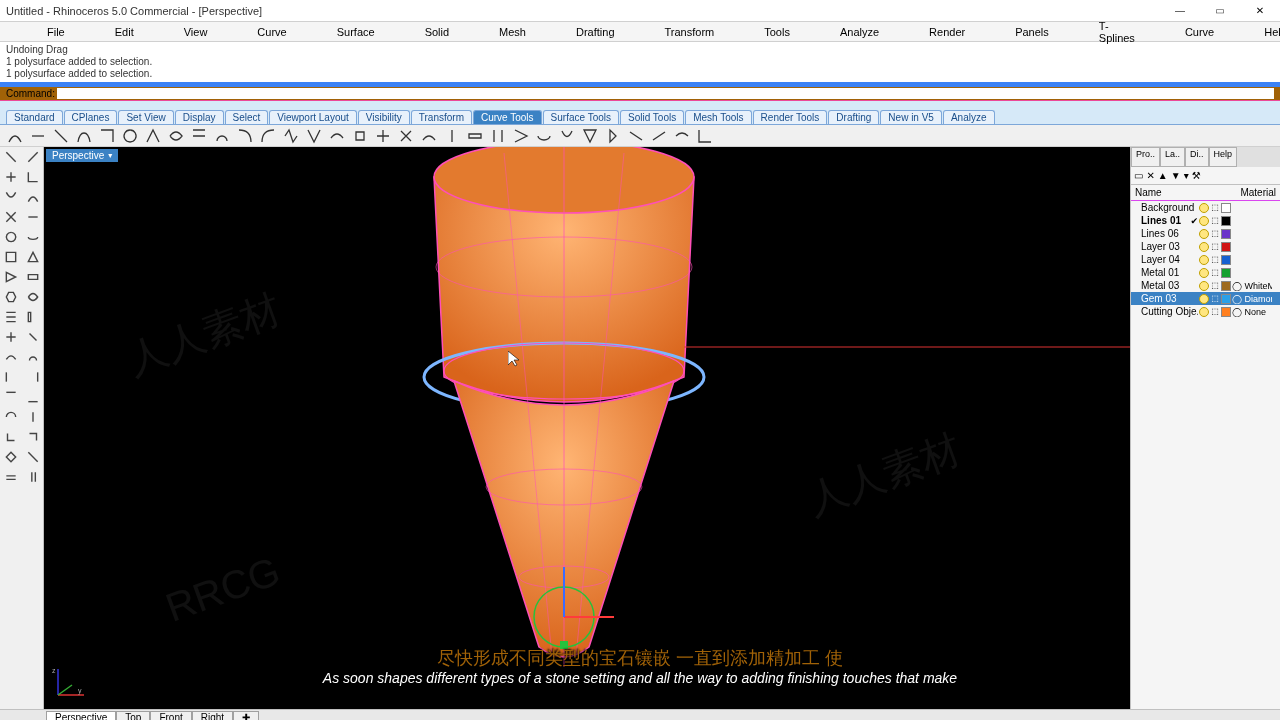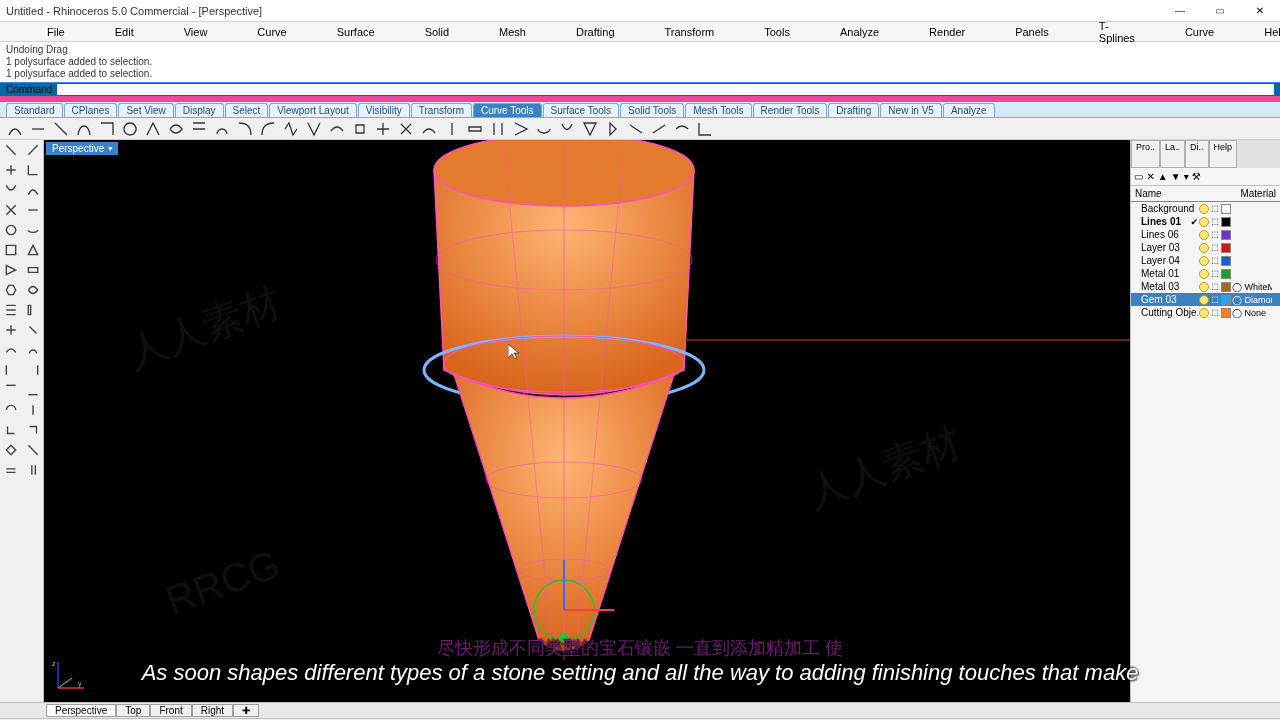--- a/index.html
+++ b/index.html
@@ -10,27 +10,27 @@
 .titlebar .spacer { flex: 1; }
 .winbtns { display: flex; }
 .winbtn { width: 40px; height: 22px; display: flex; align-items: center; justify-content: center; font-size: 10px; }
 .winbtn.close { color: #000; }
 
 
 .menubar { height: 20px; background: #f5f5f5; display: flex; align-items: center; font-size: 11px; border-bottom: 1px solid #d0d0d0; padding-left: 4px; }
 .menubar .mi { padding: 0 7px; cursor: default; margin-left: 36px; }
 
 
-.cmdhist { background: #fff; padding: 2px 6px; font-size: 10px; color: #333; line-height: 12px; border-bottom: 1px solid #3b82f6; }
-.cmdline { background: #0369a1; padding: 1px 6px; font-size: 10px; border-bottom: 6px solid #ec4899; display: flex; }
+.cmdhist { background: #fff; padding: 2px 6px; font-size: 10px; color: #333; line-height: 12px; border-bottom: 5px solid #3b82f6; }
+.cmdline { background: #a16207; padding: 1px 6px; font-size: 10px; border-bottom: 1px solid #ec4899; display: flex; }
 .cmdline input { border: none; outline: none; font-size: 10px; flex: 1; background: #fff; }
 .cmdlbl { margin-right: 2px; }
 
 
-.tabstrip { height: 16px; background: #d6e9f8; display: flex; align-items: flex-end; font-size: 10px; padding-left: 6px; border-bottom: 1px solid #7da7d9; }
+.tabstrip { height: 24px; background: #d6e9f8; display: flex; align-items: flex-end; font-size: 10px; padding-left: 6px; border-bottom: 1px solid #7da7d9; }
 .tabstrip .tab { padding: 1px 7px; border: 1px solid #7da7d9; border-bottom: none; background: #e8f1fb; margin-right: 1px; border-radius: 3px 3px 0 0; color: #1a4e8a; cursor: default; }
 .tabstrip .tab.active { background: #3b82c4; color: #fff; }
 
 
 .icorow { height: 22px; background: #f0f0f0; display: flex; align-items: center; padding-left: 6px; gap: 5px; border-bottom: 1px solid #d0d0d0; }
 .ico { width: 18px; height: 18px; display: flex; align-items: center; justify-content: center; }
 .ico svg { width: 16px; height: 16px; }
 
 
 .main { display: flex; height: 562px; }
@@ -40,21 +40,21 @@
 .lefttools .tbtn { display: flex; align-items: center; justify-content: center; }
 .lefttools .tbtn svg { width: 14px; height: 14px; }
 
 
 .viewport { flex: 1; background: #000; position: relative; overflow: hidden; }
 .vlabel { position: absolute; top: 2px; left: 2px; background: #3b82c4; color: #fff; font-size: 10px; padding: 1px 6px; display: flex; align-items: center; gap: 4px; }
 .vlabel .dd { font-size: 8px; }
 
 
 .rightpanel { width: 150px; background: #f5f5f5; border-left: 1px solid #c0c0c0; display: flex; flex-direction: column; font-size: 10px; }
-.rp-tabs { height: 28px; display: flex; background: #e0e0e0; }
+.rp-tabs { height: 20px; display: flex; background: #e0e0e0; }
 .rp-tab { padding: 1px 4px; border: 1px solid #b0b0b0; font-size: 9px; background: #f0f0f0; }
 .rp-icons { height: 18px; display: flex; align-items: center; gap: 3px; padding: 0 3px; border-bottom: 1px solid #c0c0c0; }
 .rp-hdr { display: flex; padding: 2px 4px; border-bottom: 1px solid #d946ef; }
 .rp-hdr .c1 { flex: 1; }
 .rp-hdr .c2 { width: 50px; text-align: right; }
 .layers { flex: 1; overflow: auto; }
 .layer { display: flex; align-items: center; padding: 1px 8px; height: 13px; }
 .layer.sel { background: #3b82c4; color: #fff; }
 .layer .lname { flex: 1; padding-left: 2px; white-space: nowrap; overflow: hidden; }
 .layer .bulb { width: 10px; height: 10px; border-radius: 50%; background: #ffe680; border: 1px solid #c0a000; margin: 0 1px; }
@@ -67,22 +67,22 @@
 .viewtabs .vt { padding: 0 8px; border: 1px solid #a0a0a0; background: #f0f0f0; }
 .viewtabs .vt.active { background: #fff; }
 
 
 .osnapbar { height: 16px; background: #f0f0f0; display: flex; align-items: center; font-size: 9px; padding-left: 4px; gap: 6px; border-top: 1px solid #c0c0c0; }
 .osnapbar label { display: flex; align-items: center; gap: 2px; }
 .osnapbar input { width: 10px; height: 10px; }
 
 
 .subs { position: absolute; left: 0; right: 0; bottom: 34px; text-align: center; pointer-events: none; }
-.subs .cn { color: #701a75; font-size: 18px; text-shadow: 1px 1px 2px #000, -1px -1px 2px #000; font-weight: 500; }
-.subs .en { color: #fff; font-size: 22px; text-shadow: 1px 1px 2px #000, -1px -1px 2px #000; font-style: italic; }
+.subs .cn { color: #a16207; font-size: 18px; text-shadow: 1px 1px 2px #000, -1px -1px 2px #000; font-weight: 500; }
+.subs .en { color: #fff; font-size: 14px; text-shadow: 1px 1px 2px #000, -1px -1px 2px #000; font-style: italic; }
 
 
 .wm { position: absolute; color: rgba(200,200,200,0.08); font-size: 40px; transform: rotate(-20deg); pointer-events: none; }
 
 
 .shape { position: absolute; left: 340px; top: 0px; width: 360px; height: 540px; }
 </style>
 </head>
 <body>
 

